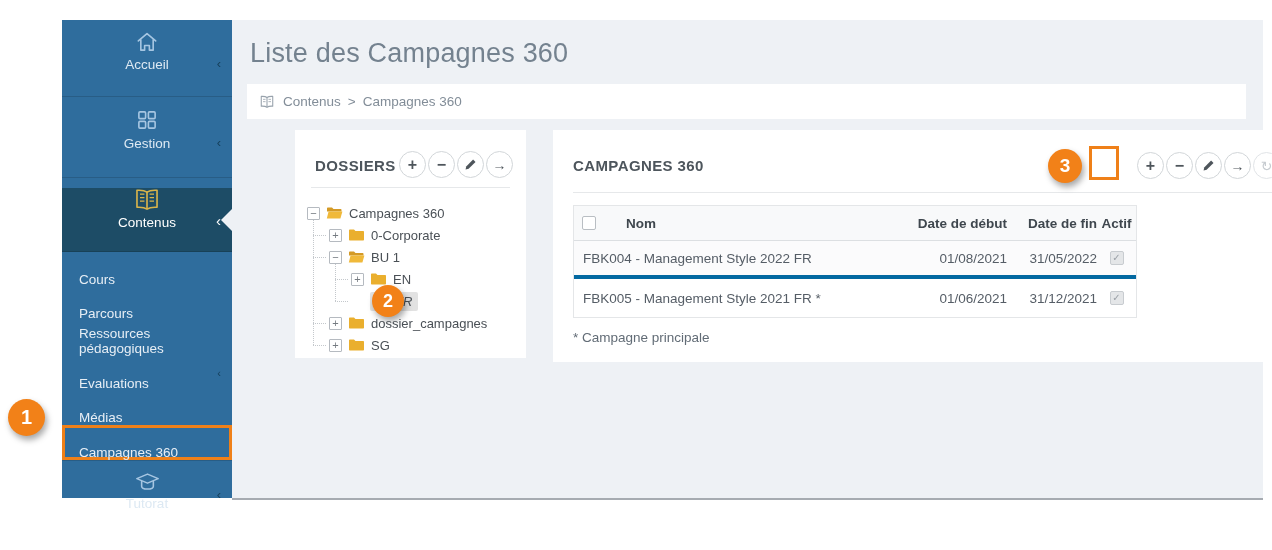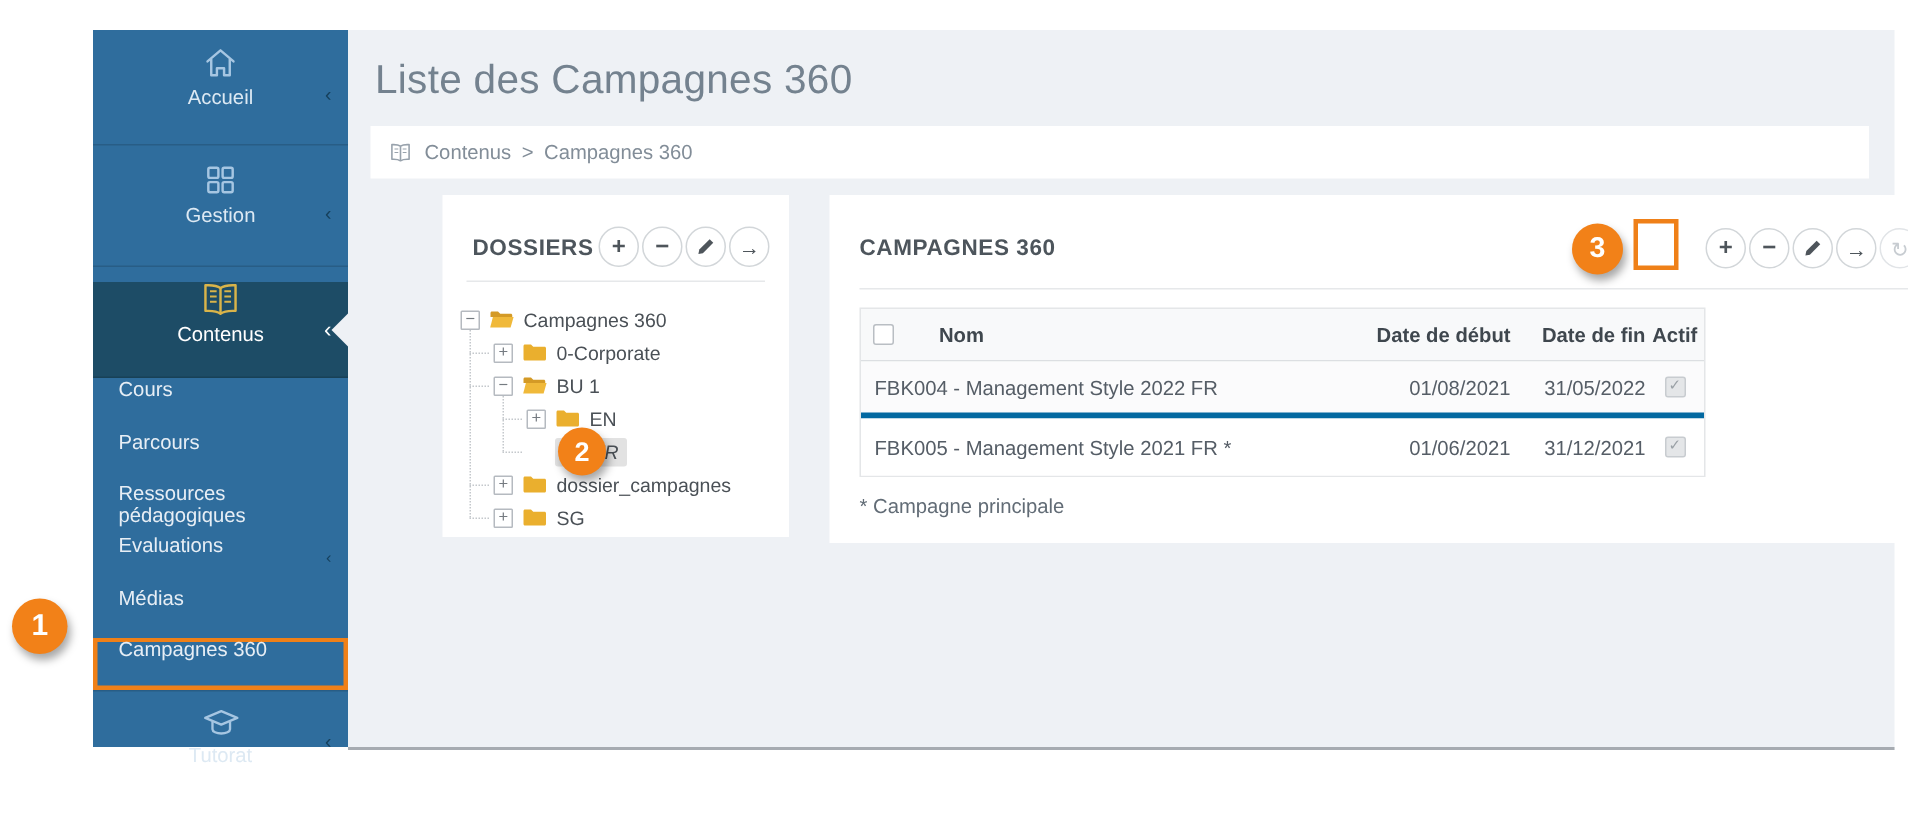--- a/index.html
+++ b/index.html
@@ -17,21 +17,21 @@
   .side-chevron { position:absolute; right:11px; top:50%; transform:translateY(-50%);
     font-size:13px; color:#16405c; line-height:1; }
   .sec-accueil { height:67px; }
   .sec-gestion { height:71px; }
   .sec-contenus { height:64px; background:#1d4c66; color:#fff; }
   .sec-contenus .side-chevron { color:#fff; font-size:15px; }
   .notch { position:absolute; right:0; top:50%; transform:translateY(-50%);
     width:0; height:0; border-top:11px solid transparent; border-bottom:11px solid transparent;
     border-right:11px solid #eef1f5; }
   .side-sub { height:208px; display:flex; flex-direction:column; }
-  .sub-item { position:relative; flex:1; display:flex; align-items:flex-start;
+  .sub-item { position:relative; flex:1; display:flex; align-items:flex-end;
     padding-left:17px; font-size:13.5px; color:#e7eef5; }
   .sub-item .side-chevron { font-size:11px; }
   .sub-item.highlighted { box-shadow:inset 0 0 0 3px #ef8018; }
   .sec-tutorat { height:67px; border-bottom:none; border-top:1px solid rgba(0,0,0,.14); }
 
   
   .content { position:absolute; left:232px; top:20px; width:1031px; height:480px;
     background:#eef1f5; border-bottom:2px solid #a6abb1; }
   .page-title { position:absolute; left:18px; top:18px; font-size:27px; font-weight:400;
     color:#74828f; letter-spacing:.2px; }

